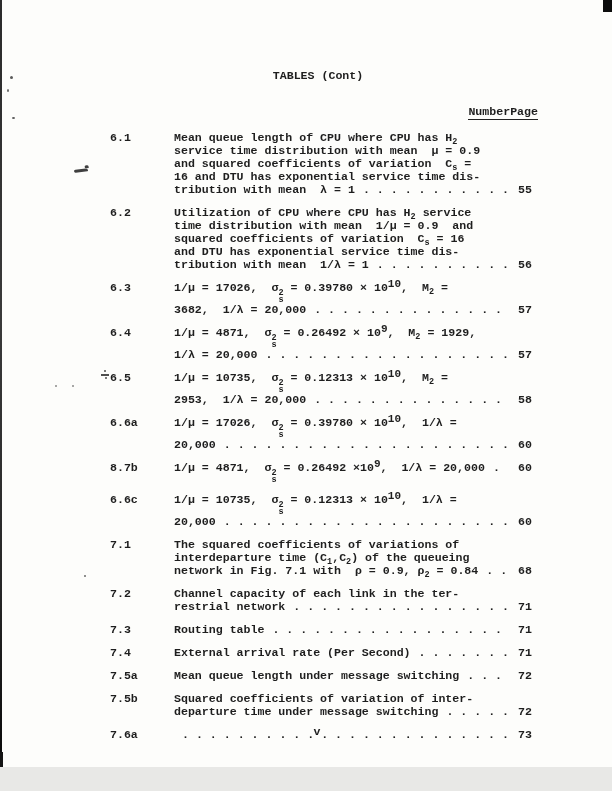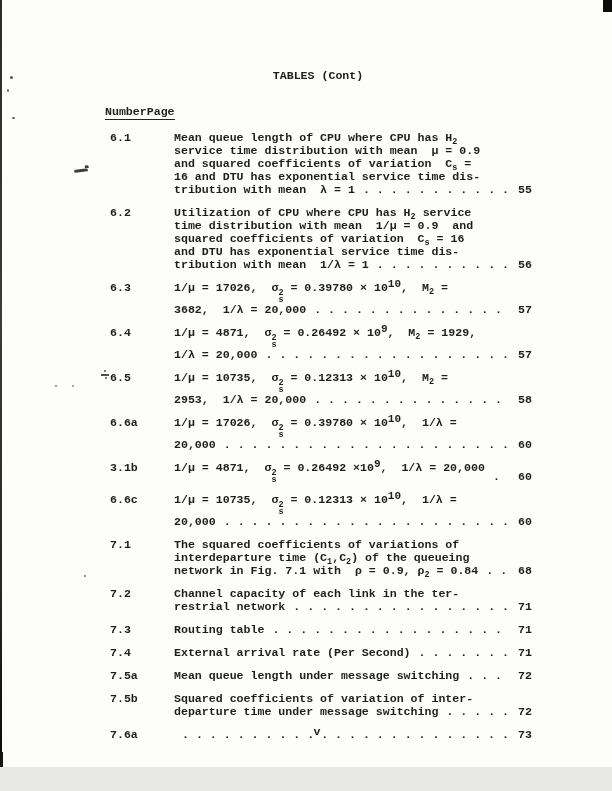--- a/index.html
+++ b/index.html
@@ -17,33 +17,33 @@
     box-sizing:border-box;
     padding-top:69px;
   }
   .title {
     text-align:center;
     transform:translateX(12px);
     white-space:pre;
   }
   .cols {
     display:flex;
-    justify-content:flex-start;
+    justify-content:flex-end;
     margin:23px 74px 0 105px;
   }
   .col-label {
     border-bottom:1.5px solid #222;
     padding-bottom:1px;
   }
   .toc { margin:11px 80px 0 110px; }
   .entry { display:flex; margin-bottom:10px; }
   .num { flex:0 0 40px; white-space:pre; }
   .body { flex:1 1 auto; min-width:0; }
   .line { white-space:pre;padding-left:24px; }
-  .line.last { display:flex; align-items:flex-end; }
+  .line.last { display:flex; align-items:flex-start; }
   .txt { flex:0 0 auto; white-space:pre; }
   .leader {
     flex:1 1 auto;
     overflow:hidden;
     white-space:nowrap;
     margin:0 9px 0 8px;
   }
   .leader::after {
     content:". . . . . . . . . . . . . . . . . . . . . . . . . . . . . . . . . . . . . . . . . . . . . . . .";
   }
@@ -147,21 +147,21 @@
         </div>
       </div>
       <div class="entry">
         <div class="num">6.6a</div>
         <div class="body">
           <div class="line">1/μ = 17026,  σ<span class="ss"><span>2</span><span>s</span></span> = 0.39780 × 10<sup>10</sup>,  1/λ =</div>
           <div class="line last"><span class="txt">20,000</span><span class="leader"></span><span class="pg">60</span></div>
         </div>
       </div>
       <div class="entry">
-        <div class="num">3.1b</div>
+        <div class="num">8.7b</div>
         <div class="body">
           <div class="line last"><span class="txt">1/μ = 4871,  σ<span class="ss"><span>2</span><span>s</span></span> = 0.26492 ×10<sup>9</sup>,  1/λ = 20,000</span><span class="leader"></span><span class="pg">60</span></div>
         </div>
       </div>
       <div class="entry">
         <div class="num">6.6c</div>
         <div class="body">
           <div class="line">1/μ = 10735,  σ<span class="ss"><span>2</span><span>s</span></span> = 0.12313 × 10<sup>10</sup>,  1/λ =</div>
           <div class="line last"><span class="txt">20,000</span><span class="leader"></span><span class="pg">60</span></div>
         </div>

